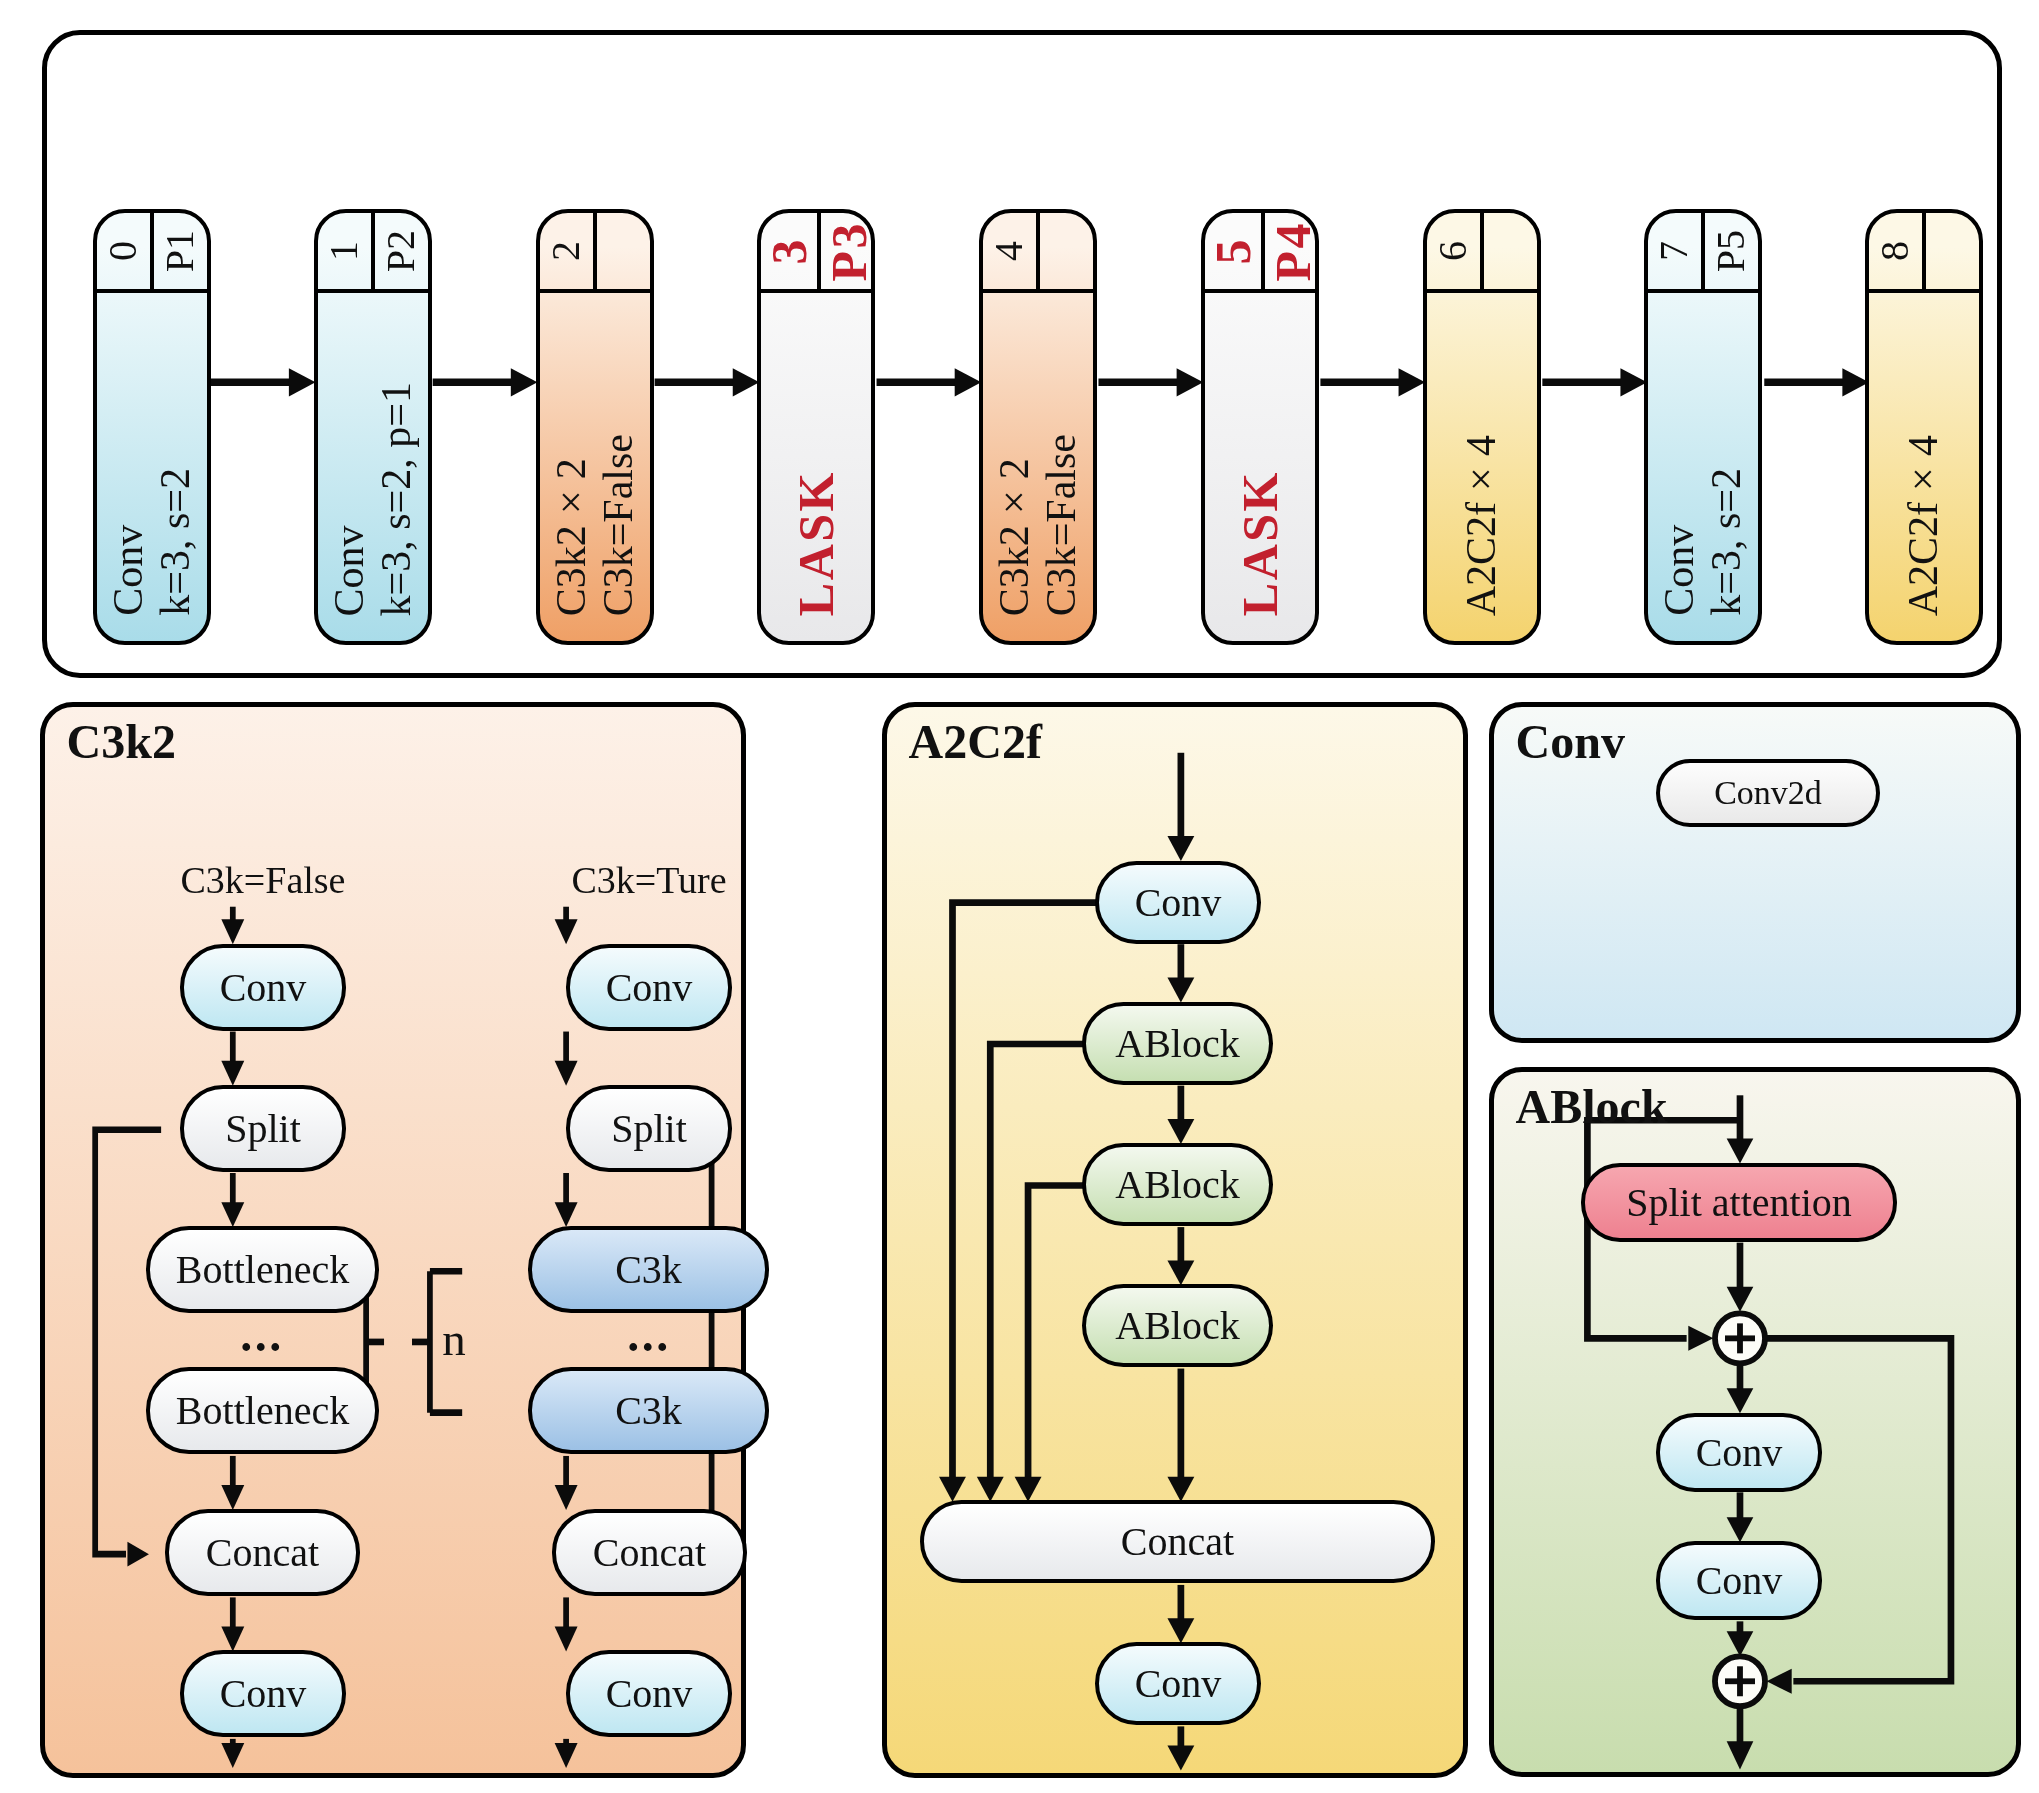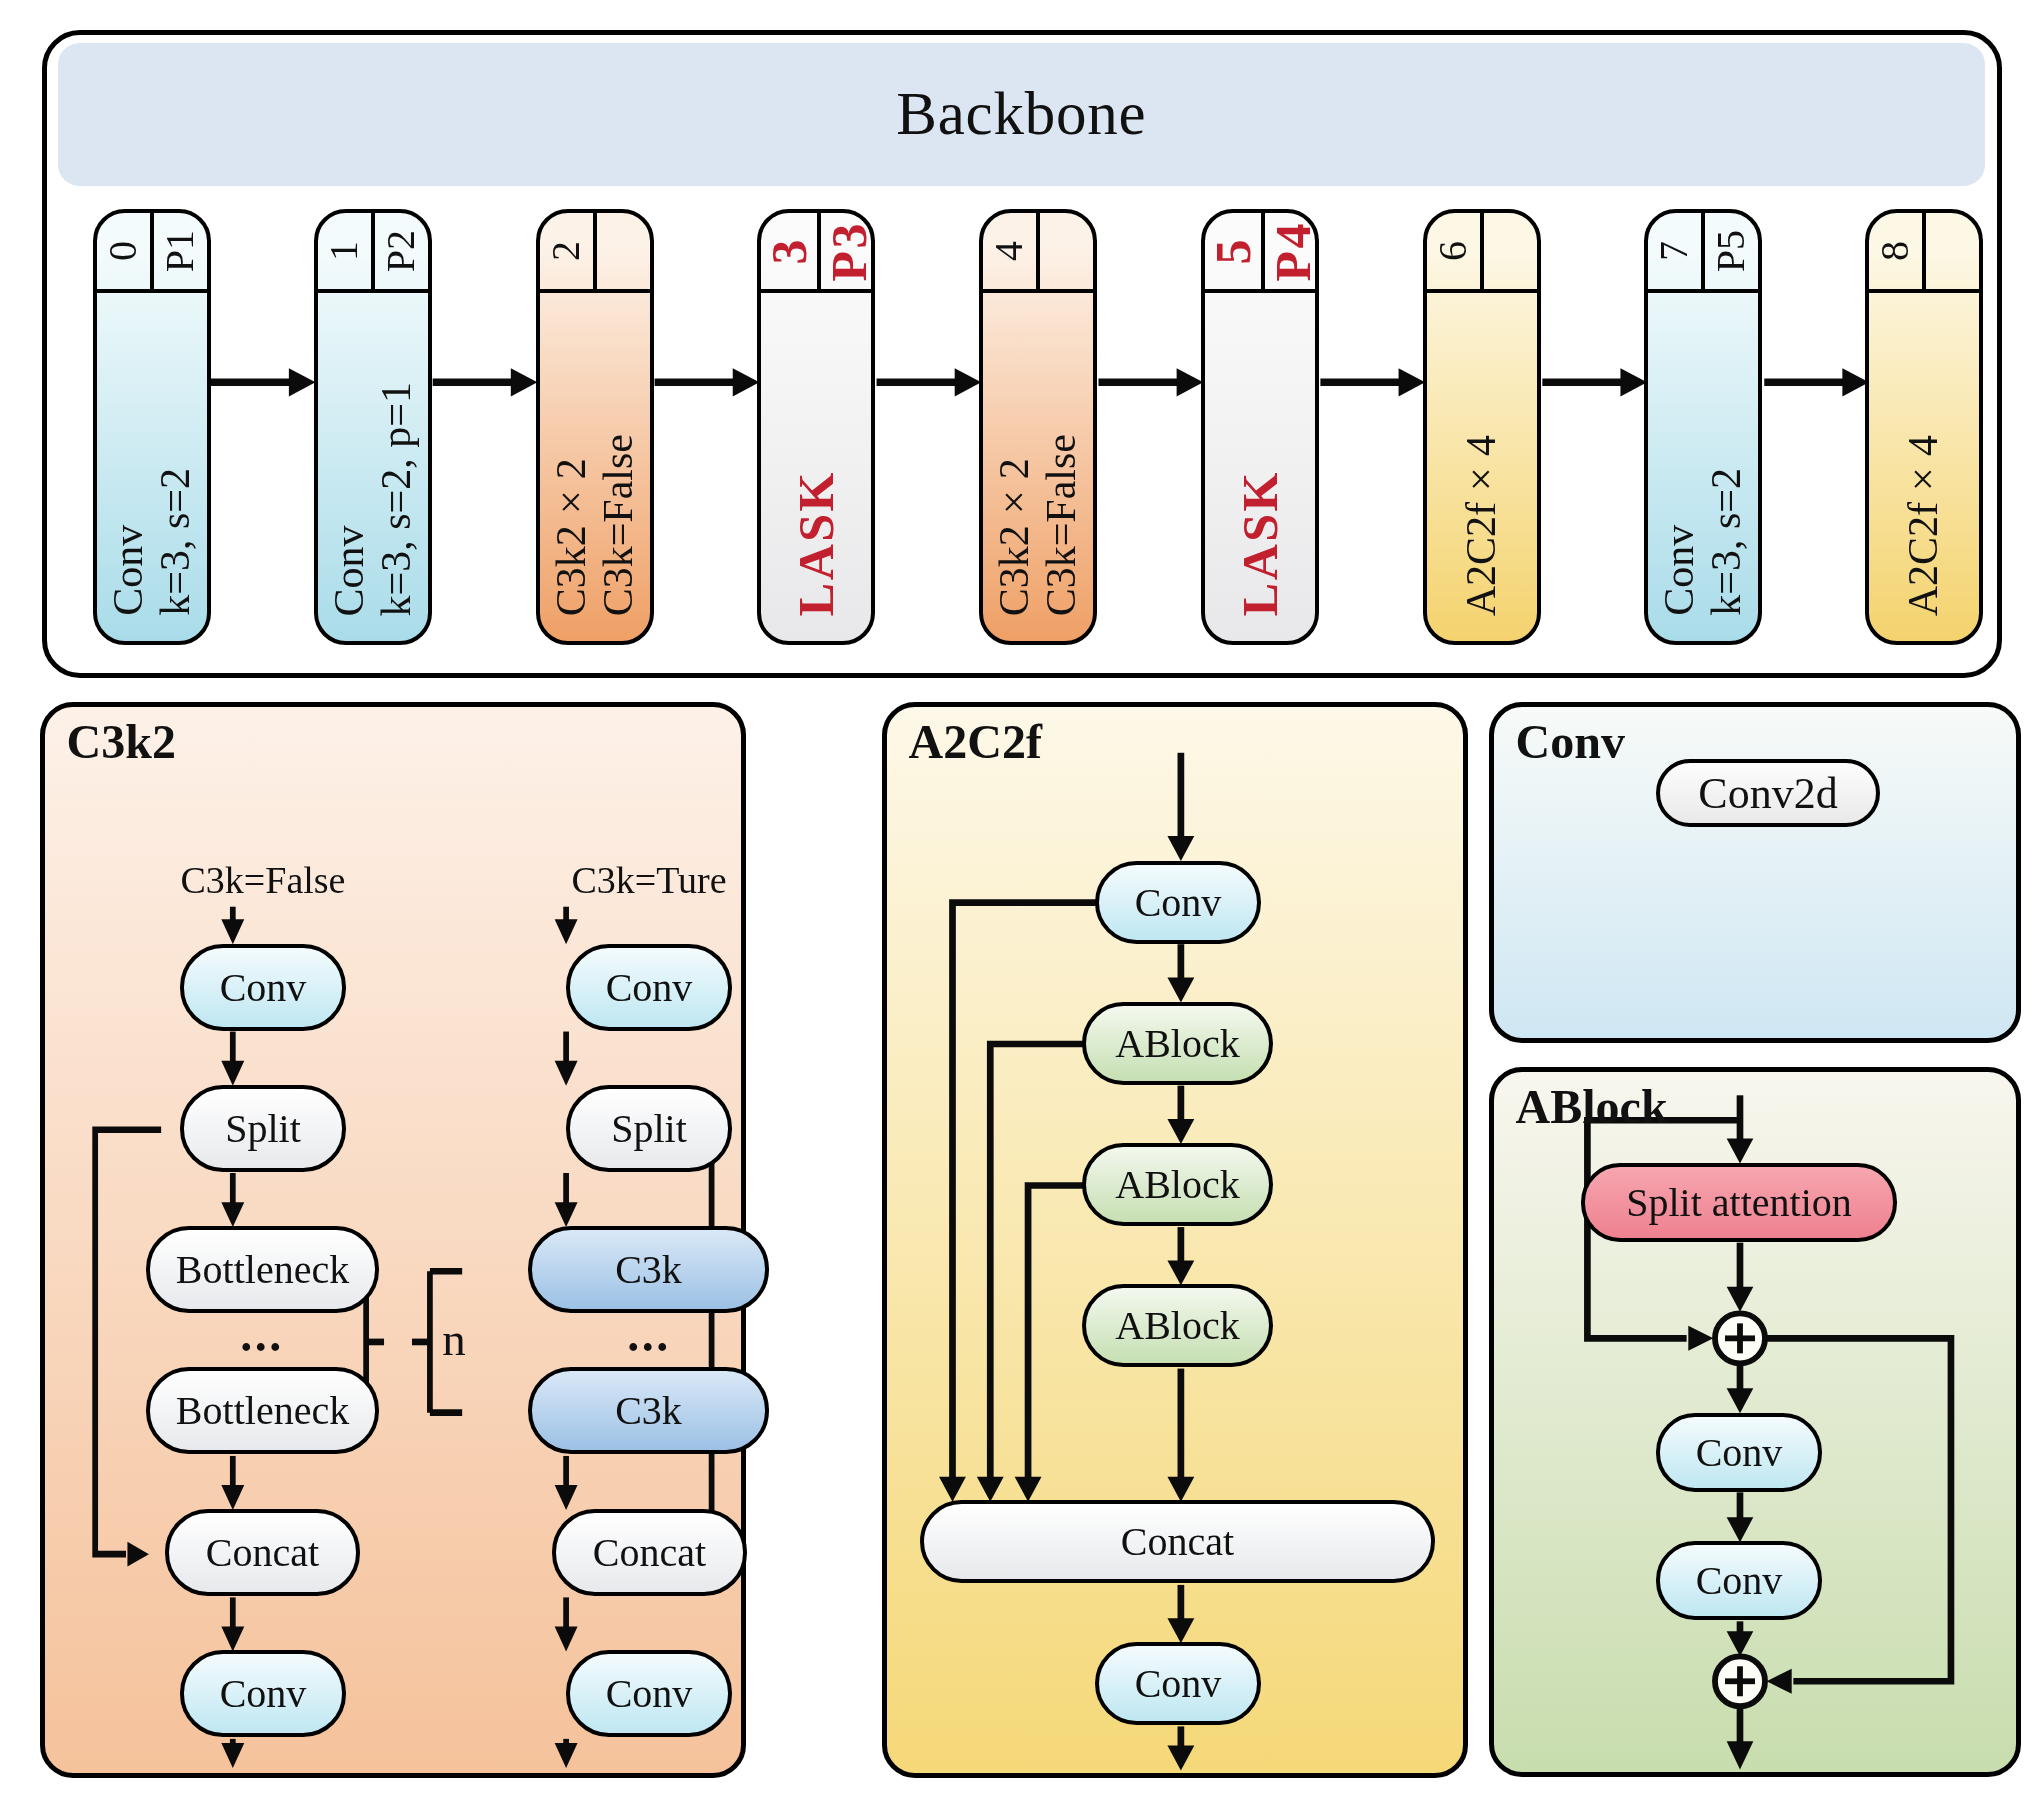--- a/index.html
+++ b/index.html
@@ -66,33 +66,30 @@
   .fp{position:absolute;height:87px;border:4.2px solid #000;border-radius:43px;box-sizing:border-box;
     display:flex;align-items:center;justify-content:center;font-size:40px;z-index:2;}
   .fp.blue {background:linear-gradient(to bottom,var(--blue-top),var(--blue-bottom));}
   .fp.gray {background:linear-gradient(to bottom,var(--gray-top),var(--gray-bottom));}
   .fp.c3k  {background:linear-gradient(to bottom,var(--c3k-top),var(--c3k-bottom));}
   .fp.green{background:linear-gradient(to bottom,var(--green-top),var(--green-bottom));}
   .fp.pink {background:linear-gradient(to bottom,var(--pink-top),var(--pink-bottom));}
   .fp.node {background:linear-gradient(to bottom,var(--node-gray-top),var(--node-gray-bottom));}
   .fp.h100{height:83px;border-radius:42px;}
   .fp.h95{height:79px;border-radius:39px;}
-  .fp.h82{height:68px;border-radius:34px;font-size:44px;}
+  .fp.h82{height:68px;border-radius:34px;font-size:34px;}
 
   .flabel{position:absolute;text-align:center;font-size:38px;z-index:2;}
   .dots{position:absolute;text-align:center;font-size:48px;font-weight:bold;letter-spacing:2.5px;z-index:2;}
   .nlabel{position:absolute;text-align:center;font-size:47px;z-index:2;}
 </style>
 </head>
 <body>
 
 <section class="top-box">
-  <div class="bb-header">
-    <span class="bb-title">Backbone</span>
-  </div>
 
   <svg class="wires" viewBox="0 0 2346 766" preserveAspectRatio="none">
     <g stroke-width="9">
       <line x1="197" y1="417" x2="293" y2="417"></line>
         <polygon points="291,400 291,434 323,417"></polygon>
       <line x1="464" y1="417" x2="560" y2="417"></line>
         <polygon points="558,400 558,434 590,417"></polygon>
       <line x1="731" y1="417" x2="827" y2="417"></line>
         <polygon points="825,400 825,434 857,417"></polygon>
       <line x1="998" y1="417" x2="1094" y2="417"></line>

